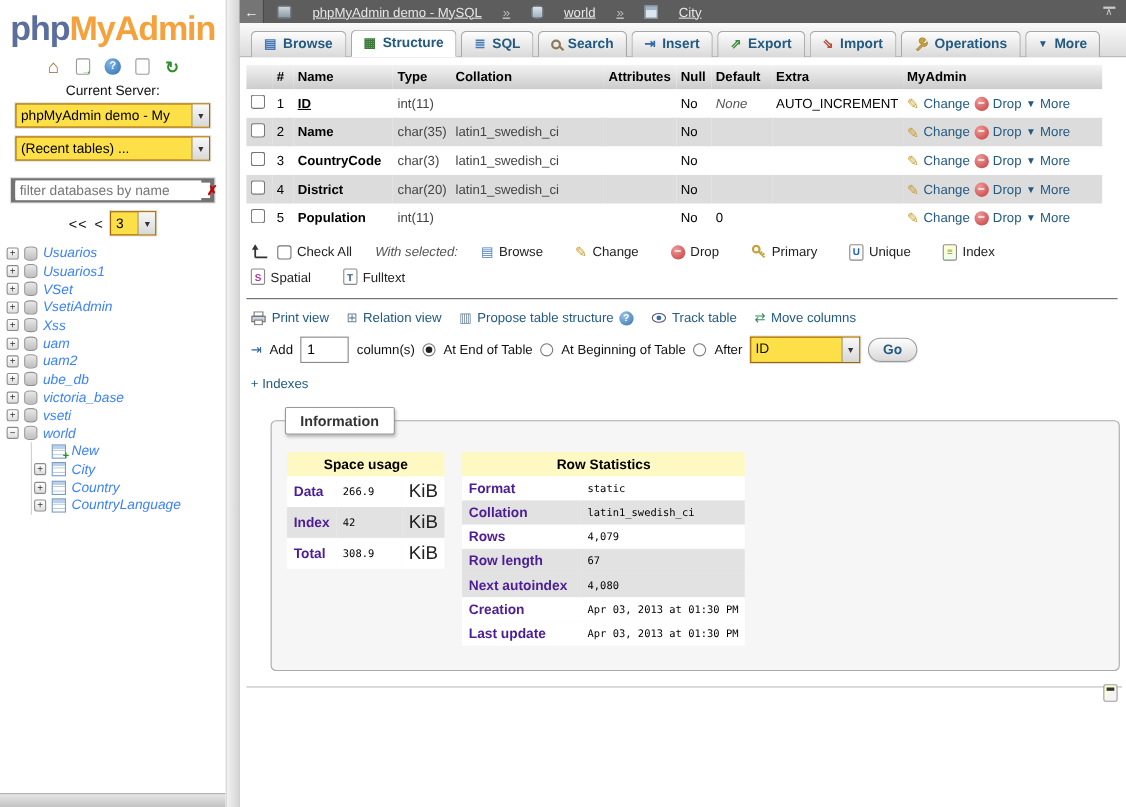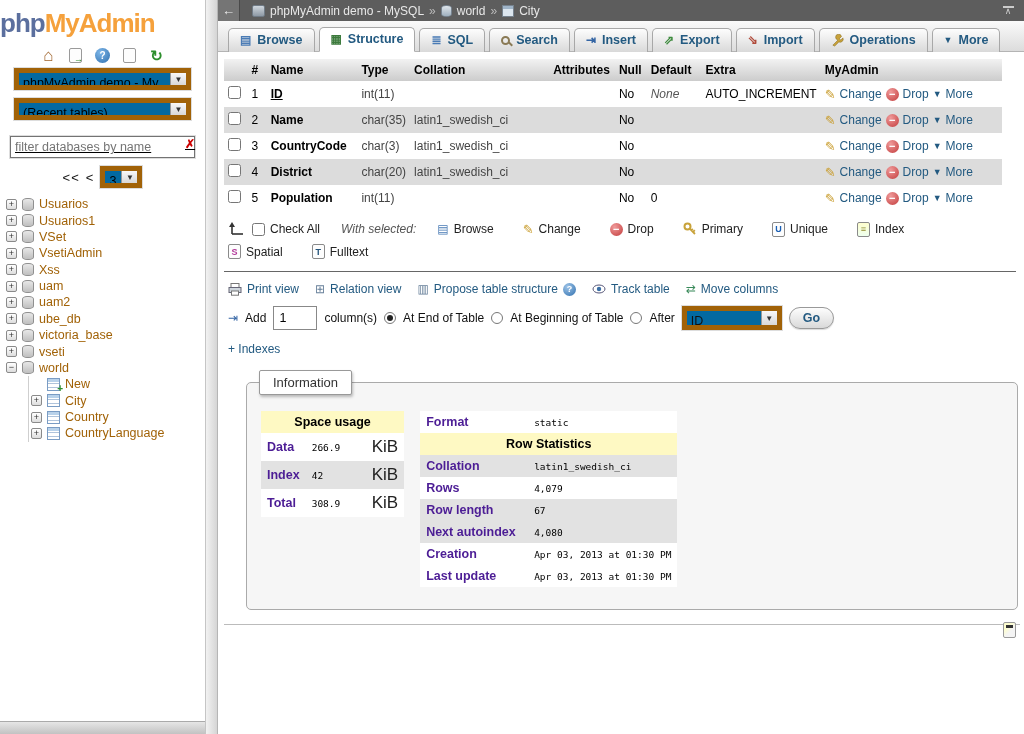--- a/index.html
+++ b/index.html
@@ -1,63 +1,63 @@
 <!DOCTYPE html>
 <html><head>
 <meta charset="utf-8">
 <style>
   * { margin:0; padding:0; box-sizing:border-box; }
   html,body { width:1024px; height:734px; font-family:"Liberation Sans", sans-serif; background:#fff; }
   .app { width:1024px; height:734px; display:flex; overflow:hidden; position:relative; }
 
   
   .sidebar { width:205px; background:#fff; display:flex; flex-direction:column; position:relative; }
-  .logo { padding:8px 0 2px; font-weight:bold; font-size:26px; letter-spacing:-1px; }
+  .logo { text-align:center; padding:8px 0 2px; font-weight:bold; font-size:31px; letter-spacing:-1px; }
   .logo .php { color:#5b6f9e; }
   .logo .myadmin { color:#f5a13c; }
   .side-icons { display:flex; justify-content:center; gap:10px; padding:6px 0 2px; align-items:center; }
   .sicon { width:17px; height:17px; display:inline-flex; align-items:center; justify-content:center; font-size:14px; cursor:pointer; }
   .icon-home { color:#a0642c; font-size:17px; }
   .mini-doc { width:13px; height:15px; background:#fdfdfd; border:1px solid #9a9a9a; border-radius:2px; position:relative; display:inline-block; }
   .mini-doc .ovl { position:absolute; right:-2px; bottom:-2px; font-size:9px; font-weight:bold; color:#2d8f2d; line-height:1; }
   .icon-globe { width:15px; height:15px; border-radius:50%; background:radial-gradient(circle at 35% 30%, #7db6e8, #2f6fae); color:#fff; font-size:10px; font-weight:bold; display:inline-flex; align-items:center; justify-content:center; }
   .icon-refresh { color:#2d8f2d; font-weight:bold; font-size:15px; }
   .srv-label { text-align:center; font-size:12.5px; color:#111; padding:4px 0 3px; }
-  .select-box { background:#0369a1; border:5px solid #a16207; display:flex; align-items:stretch; height:22px; font-size:12.5px; cursor:pointer; box-shadow:0 0 0 1px #ddd; }
+  .select-box { background:#fde047; border:1px solid #a16207; display:flex; align-items:stretch; height:22px; font-size:12.5px; cursor:pointer; box-shadow:0 0 0 1px #ddd; }
   .select-box .val { flex:1; padding:3px 4px; white-space:nowrap; overflow:hidden; }
   .select-box .btn { width:16px; border-left:1px solid #999; background:linear-gradient(#f8f8f8,#d8d8d8); display:flex; align-items:center; justify-content:center; font-size:8px; color:#333; }
   .sb-wrap { padding:2px 14px 6px; }
   .filter-wrap { padding:10px 10px 4px; }
-  .filter-box { border:1px solid #737373; display:flex; height:22px; box-shadow:0 0 0 1px #ddd;text-decoration:underline; }
+  .filter-box { border:4px solid #737373; display:flex; align-items:center; height:22px; box-shadow:0 0 0 1px #ddd; }
   .filter-box input { border:none; outline:none; flex:1; font-size:12.5px; padding:2px 4px; font-family:"Liberation Sans",sans-serif; color:#333; }
   .filter-x { color:#cc0000; font-weight:bold; font-size:12px; padding:0 5px; cursor:pointer; }
   .pagebar { display:flex; justify-content:center; align-items:center; gap:6px; padding:4px 0 6px; font-size:13px; }
   .pagebar a { color:#111; text-decoration:none; letter-spacing:1px; cursor:pointer; }
   .page-select { width:42px; height:22px; }
   .tree { padding:2px 0 0 6px; font-size:12.5px; position:relative; flex:1; overflow:hidden; }
   .titem { display:flex; align-items:center; gap:5px; padding:1.2px 0; position:relative; }
   .exp { width:11px; height:11px; border:1px solid #8a8a8a; background:linear-gradient(#fff,#ddd); font-size:9px; line-height:9px; text-align:center; color:#333; border-radius:2px; cursor:pointer; flex:none; }
   .dbicon { width:12px; height:13px; background:linear-gradient(#e8e8e8,#bfbfbf); border:1px solid #909090; border-radius:5px/3px; flex:none; }
   .tblicon { width:13px; height:13px; background:#fff; border:1px solid #7a9cc4; flex:none; position:relative;
              background-image:linear-gradient(#b9d2ea 3px, transparent 3px), linear-gradient(rgba(122,156,196,.6) 1px, transparent 1px); background-size:100% 100%, 100% 4px; }
   .newicon { position:relative; }
   .newicon .plus { position:absolute; right:-4px; bottom:-4px; color:#2d8f2d; font-weight:bold; font-size:10px; line-height:1; }
-  .titem .lbl { cursor:pointer; color:#a16207; white-space:nowrap; }
+  .titem .lbl { cursor:pointer; color:#3b82f6; white-space:nowrap;font-style:italic; }
   .children { margin-left:22px; border-left:1px solid #cfcfcf; padding-left:0; }
   .children .titem { padding-left:2px; }
   .side-footer { height:13px; background:linear-gradient(#e6e6e6,#c2c2c2); border-top:1px solid #aaa; }
 
   
   .divider { width:13px; background:linear-gradient(to right,#f2f2f2,#d5d5d5); border-left:1px solid #c5c5c5; border-right:1px solid #b5b5b5; cursor:col-resize; }
 
   
   .main { flex:1; display:flex; flex-direction:column; background:#fff; min-width:0; }
   .topbar { height:21px; background:#5d5d5d; color:#e2e2e2; display:flex; align-items:center; font-size:12px; flex:none; }
   .back-btn { width:22px; height:21px; background:#757575; border-right:1px solid #4a4a4a; color:#eee; display:flex; align-items:center; justify-content:center; font-size:13px; cursor:pointer; flex:none; }
-  .crumbs { display:flex; align-items:center; gap:5px; padding-left:12px; flex:1; min-width:0; }
+  .crumbs { display:flex; align-items:center; gap:19px; padding-left:12px; flex:1; min-width:0;text-decoration:underline; }
   .crumb { color:#e8e8e8; text-decoration:none; cursor:pointer; white-space:nowrap; }
   .crumb-sep { color:#bbb; }
   .mini-srv { width:13px; height:12px; background:linear-gradient(#cfd6dd,#8e99a5); border:1px solid #707b86; border-radius:2px; flex:none; }
   .mini-db { width:11px; height:12px; background:linear-gradient(#dfe5ea,#9fb0bf); border:1px solid #76828e; border-radius:5px/3px; flex:none; }
   .mini-tbl { width:12px; height:12px; background:#dce6ef; border:1px solid #76828e; flex:none;
               background-image:linear-gradient(#9fb4c8 3px, transparent 3px); }
   .collapse-btn { width:26px; color:#ccc; display:flex; flex-direction:column; align-items:center; cursor:pointer; flex:none; padding-right:6px; }
   .collapse-btn .bar { width:11px; border-top:2px solid #ccc; }
   .collapse-btn .chev { font-size:9px; line-height:7px; }
 
@@ -98,21 +98,21 @@
   .addrow { display:flex; align-items:center; gap:7px; margin:10px 0 0 4px; color:#111; }
   .addrow input[type=text] { width:44px; height:24px; border:1px solid #888; padding:2px 5px; font-size:12.5px; font-family:"Liberation Sans",sans-serif; }
   .addrow .radio { width:12px; height:12px; border:1px solid #777; border-radius:50%; background:#fff; display:inline-block; position:relative; flex:none; }
   .addrow .radio.on::after { content:""; position:absolute; inset:2px; background:#222; border-radius:50%; }
   .after-select { width:100px; height:24px; }
   .go-btn { border:1px solid #999; border-radius:12px; background:linear-gradient(#fdfdfd,#d9d9d9); padding:3px 13px; font-weight:bold; font-size:12.5px; color:#235a81; cursor:pointer; box-shadow:0 1px 1px rgba(0,0,0,.15); }
 
   .idx-link { display:inline-block; margin:12px 0 0 4px; }
 
   fieldset.info { margin:26px 0 0 22px; width:772px; border:1px solid #aaa; border-radius:5px; background:#f6f6f6; position:relative; padding:28px 14px 18px; min-height:228px; }
-  .legend { position:absolute; top:-13px; left:12px; background:#fff; border:1px solid #999; border-radius:2px; box-shadow:1px 2px 3px rgba(0,0,0,.25); padding:4px 13px; font-weight:normal; font-size:13px; color:#333; }
+  .legend { position:absolute; top:-13px; left:12px; background:#fff; border:1px solid #999; border-radius:2px; box-shadow:1px 2px 3px rgba(0,0,0,.25); padding:4px 13px; font-weight:bold; font-size:13px; color:#333; }
   .info-tables { display:flex; gap:16px; align-items:flex-start; }
   table.stats { border-collapse:collapse; }
   table.stats th { background:#fef9c3; font-size:12.5px; padding:4px 8px; color:#000; text-align:center; }
   table.stats td { padding:4px 6px; font-size:12.5px; background:#fff; }
   table.stats tr.even td { background:#e2e2e2; }
   table.stats td.l { font-weight:bold; color:#4c1d95; }
   table.stats td.v { font-family:"DejaVu Sans Mono", monospace; font-size:9.5px; text-align:left; min-width:60px; }
   table.stats td.u { font-size:17px; color:#222;margin-top:48px; }
   .rowstats td.l { min-width:108px; }
   .rowstats td.v { min-width:150px; }
@@ -138,20 +138,21 @@
           </span>
         </span>
       <span class="sicon">
           <span class="icon-globe">?</span>
         </span>
       <span class="sicon">
           <span class="mini-doc"></span>
         </span>
       <span class="sicon icon-refresh">↻</span>
     </div>
+    <div class="srv-label">Current Server:</div>
     <div class="sb-wrap">
       <div class="select-box">
         <span class="val">phpMyAdmin demo - My</span>
         <span class="btn">▼</span>
       </div>
     </div>
     <div class="sb-wrap">
       <div class="select-box">
         <span class="val">(Recent tables) ...</span>
         <span class="btn">▼</span>
@@ -578,25 +579,25 @@
             <tr>
                   <td class="l">Total</td>
                   <td class="v">308.9</td>
                   <td class="u">KiB</td>
                 </tr>
           </tbody>
             </table>
           <table class="stats rowstats">
             <tbody>
                 <tr>
+                  <th colspan="2">Row Statistics</th>
+                </tr>
+            <tr>
                   <td class="l">Format</td>
                   <td class="v">static</td>
-                </tr>
-            <tr>
-                  <th colspan="2">Row Statistics</th>
                 </tr>
             <tr class="even">
                   <td class="l">Collation</td>
                   <td class="v">latin1_swedish_ci</td>
                 </tr>
             <tr>
                   <td class="l">Rows</td>
                   <td class="v">4,079</td>
                 </tr>
             <tr class="even">

